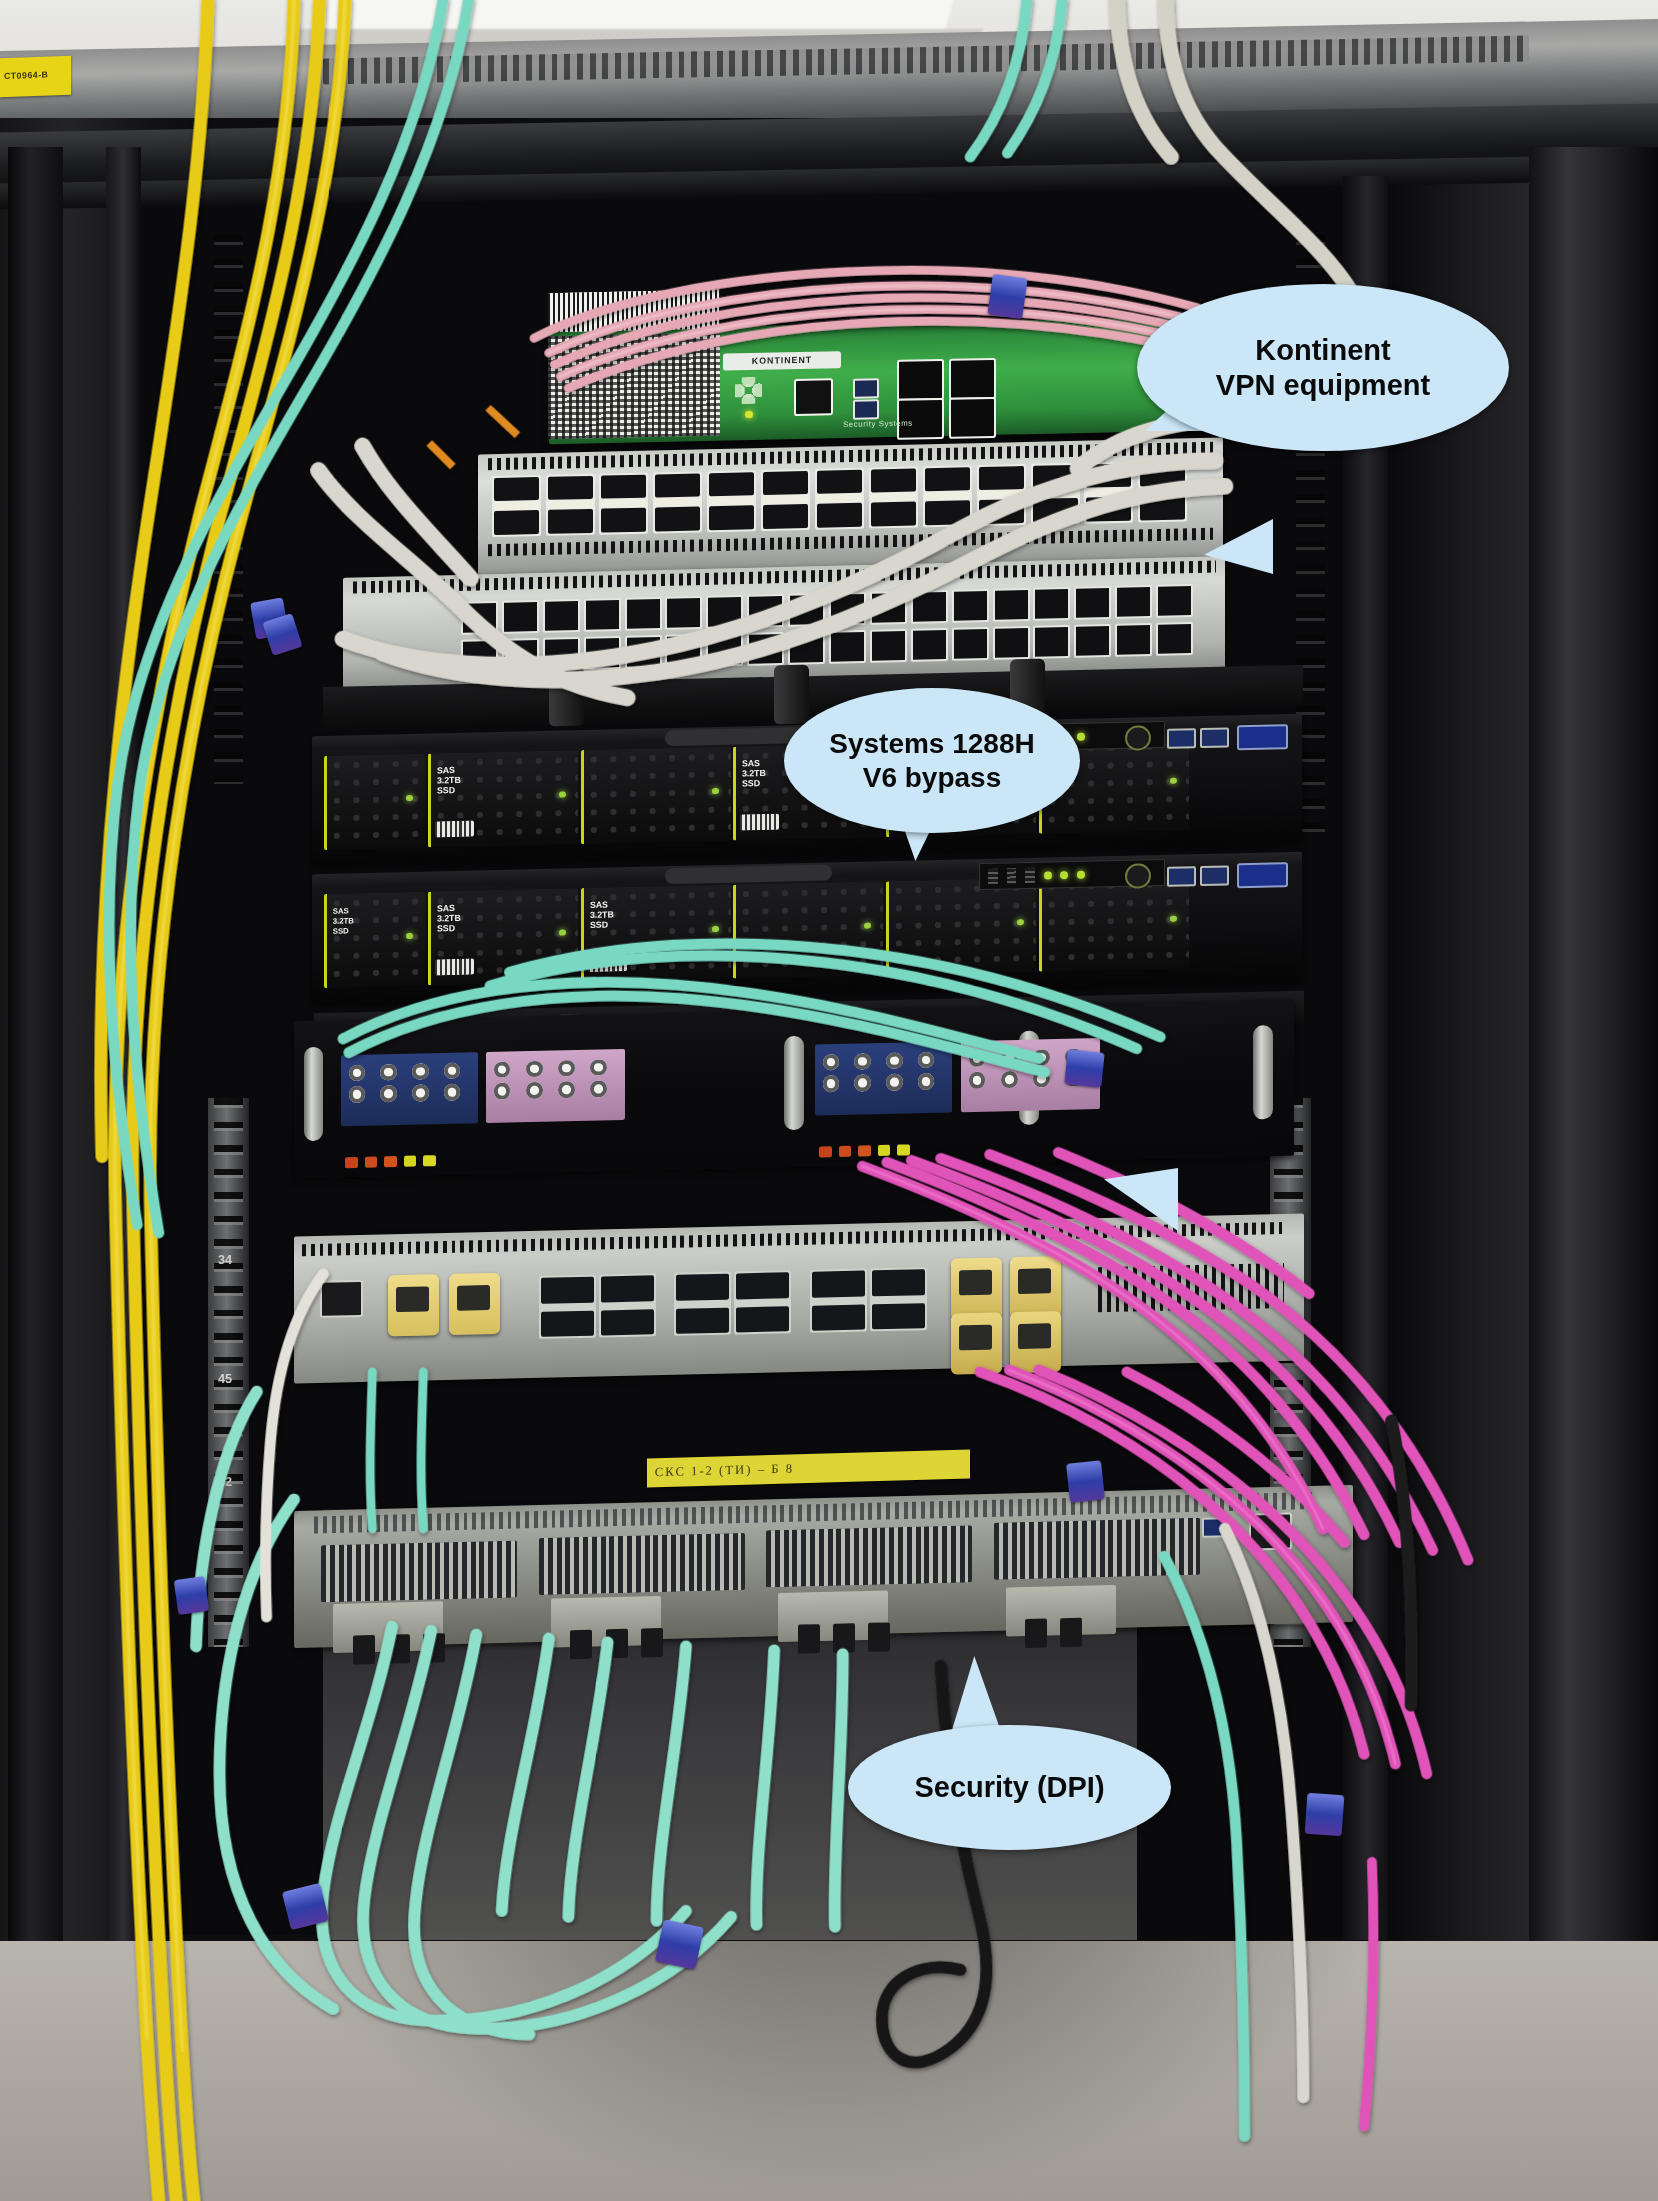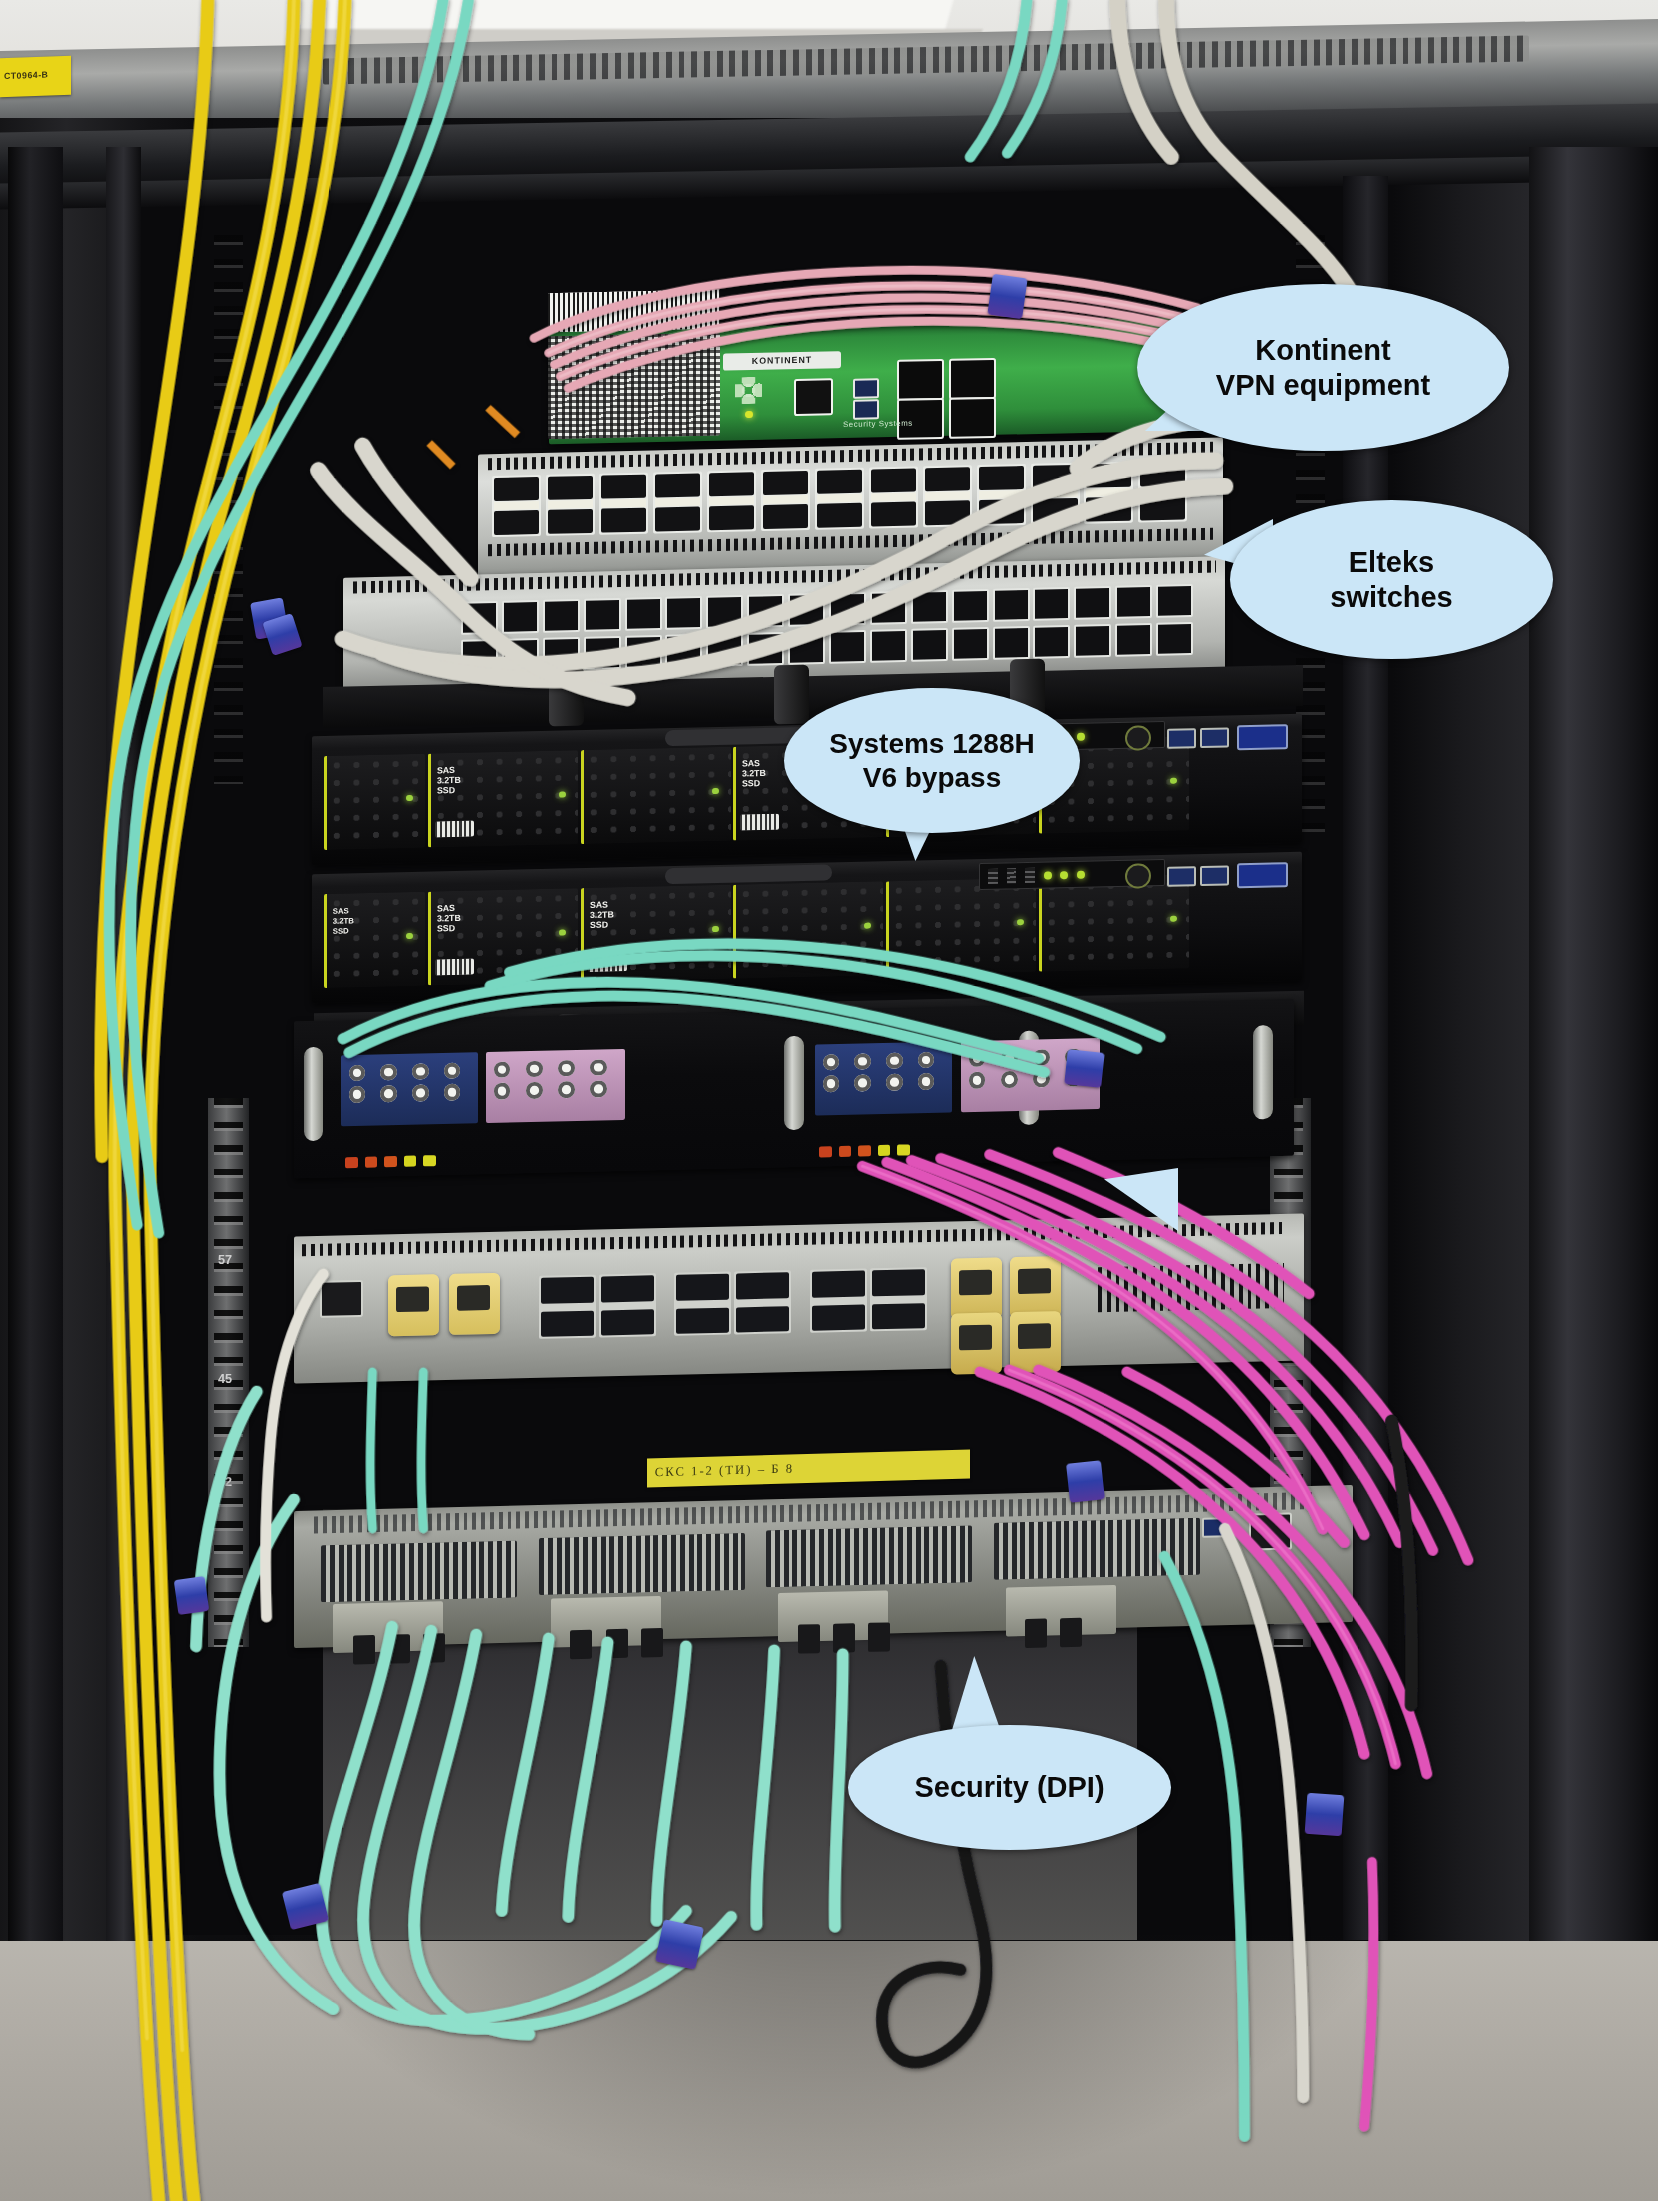--- a/index.html
+++ b/index.html
@@ -234,21 +234,21 @@
   <div class="post-right"></div>
   <div class="post-right2"></div>
 
   <div class="railstrip rs-l"></div>
   <div class="railstrip rs-r"></div>
   <div class="railholes rail-l"></div>
   <div class="railholes rail-r"></div>
   <div class="railholes rail-l2"></div>
   <div class="railholes rail-r2"></div>
 
-  <div class="unitnum" style="left:218px;top:1253px;">57</div>
+  <div class="unitnum" style="left:218px;top:1253px;">34</div>
   <div class="unitnum" style="left:218px;top:1372px;">45</div>
   <div class="unitnum" style="left:218px;top:1475px;">32</div>
 
   <div class="dev kontinent">
     <div class="k-barcode"></div>
     <div class="k-qr"></div>
     <div class="k-label">KONTINENT</div>
     <div class="k-logo"></div>
     <div class="k-led" style="left:196px;bottom:21.6px;"></div>
     <div class="k-rj" style="left:245px;top:54px;"></div>
@@ -754,26 +754,20 @@
 
   <div class="callout" id="co-kontinent" style="left:1137px;top:284px;width:372px;height:167px;font-size:29px;">
     <div class="ctxt">
       <div>Kontinent</div>
       <div>VPN equipment</div>
     </div>
   </div>
   <div style="position:absolute;left:1145px;top:374px;width:61px;height:57px;background:#cbe6f7;z-index:39;
        clip-path:polygon(100% 0,100% 100%,0 100%);"></div>
 
-  <div class="callout" id="co-elteks" style="left:1230px;top:500px;width:323px;height:159px;font-size:29px;">
-    <div class="ctxt">
-      <div>Elteks</div>
-      <div>switches</div>
-    </div>
-  </div>
   <div style="position:absolute;left:1204px;top:519px;width:69px;height:55px;background:#cbe6f7;z-index:39;
        clip-path:polygon(100% 0,100% 100%,0 65%);"></div>
 
   <div class="callout" id="co-huawei" style="left:784px;top:688px;width:296px;height:145px;font-size:28px;">
     <div class="ctxt">
       <div>Systems 1288H</div>
       <div>V6 bypass</div>
     </div>
   </div>
   <div style="position:absolute;left:894px;top:800px;width:51px;height:61px;background:#cbe6f7;z-index:39;

